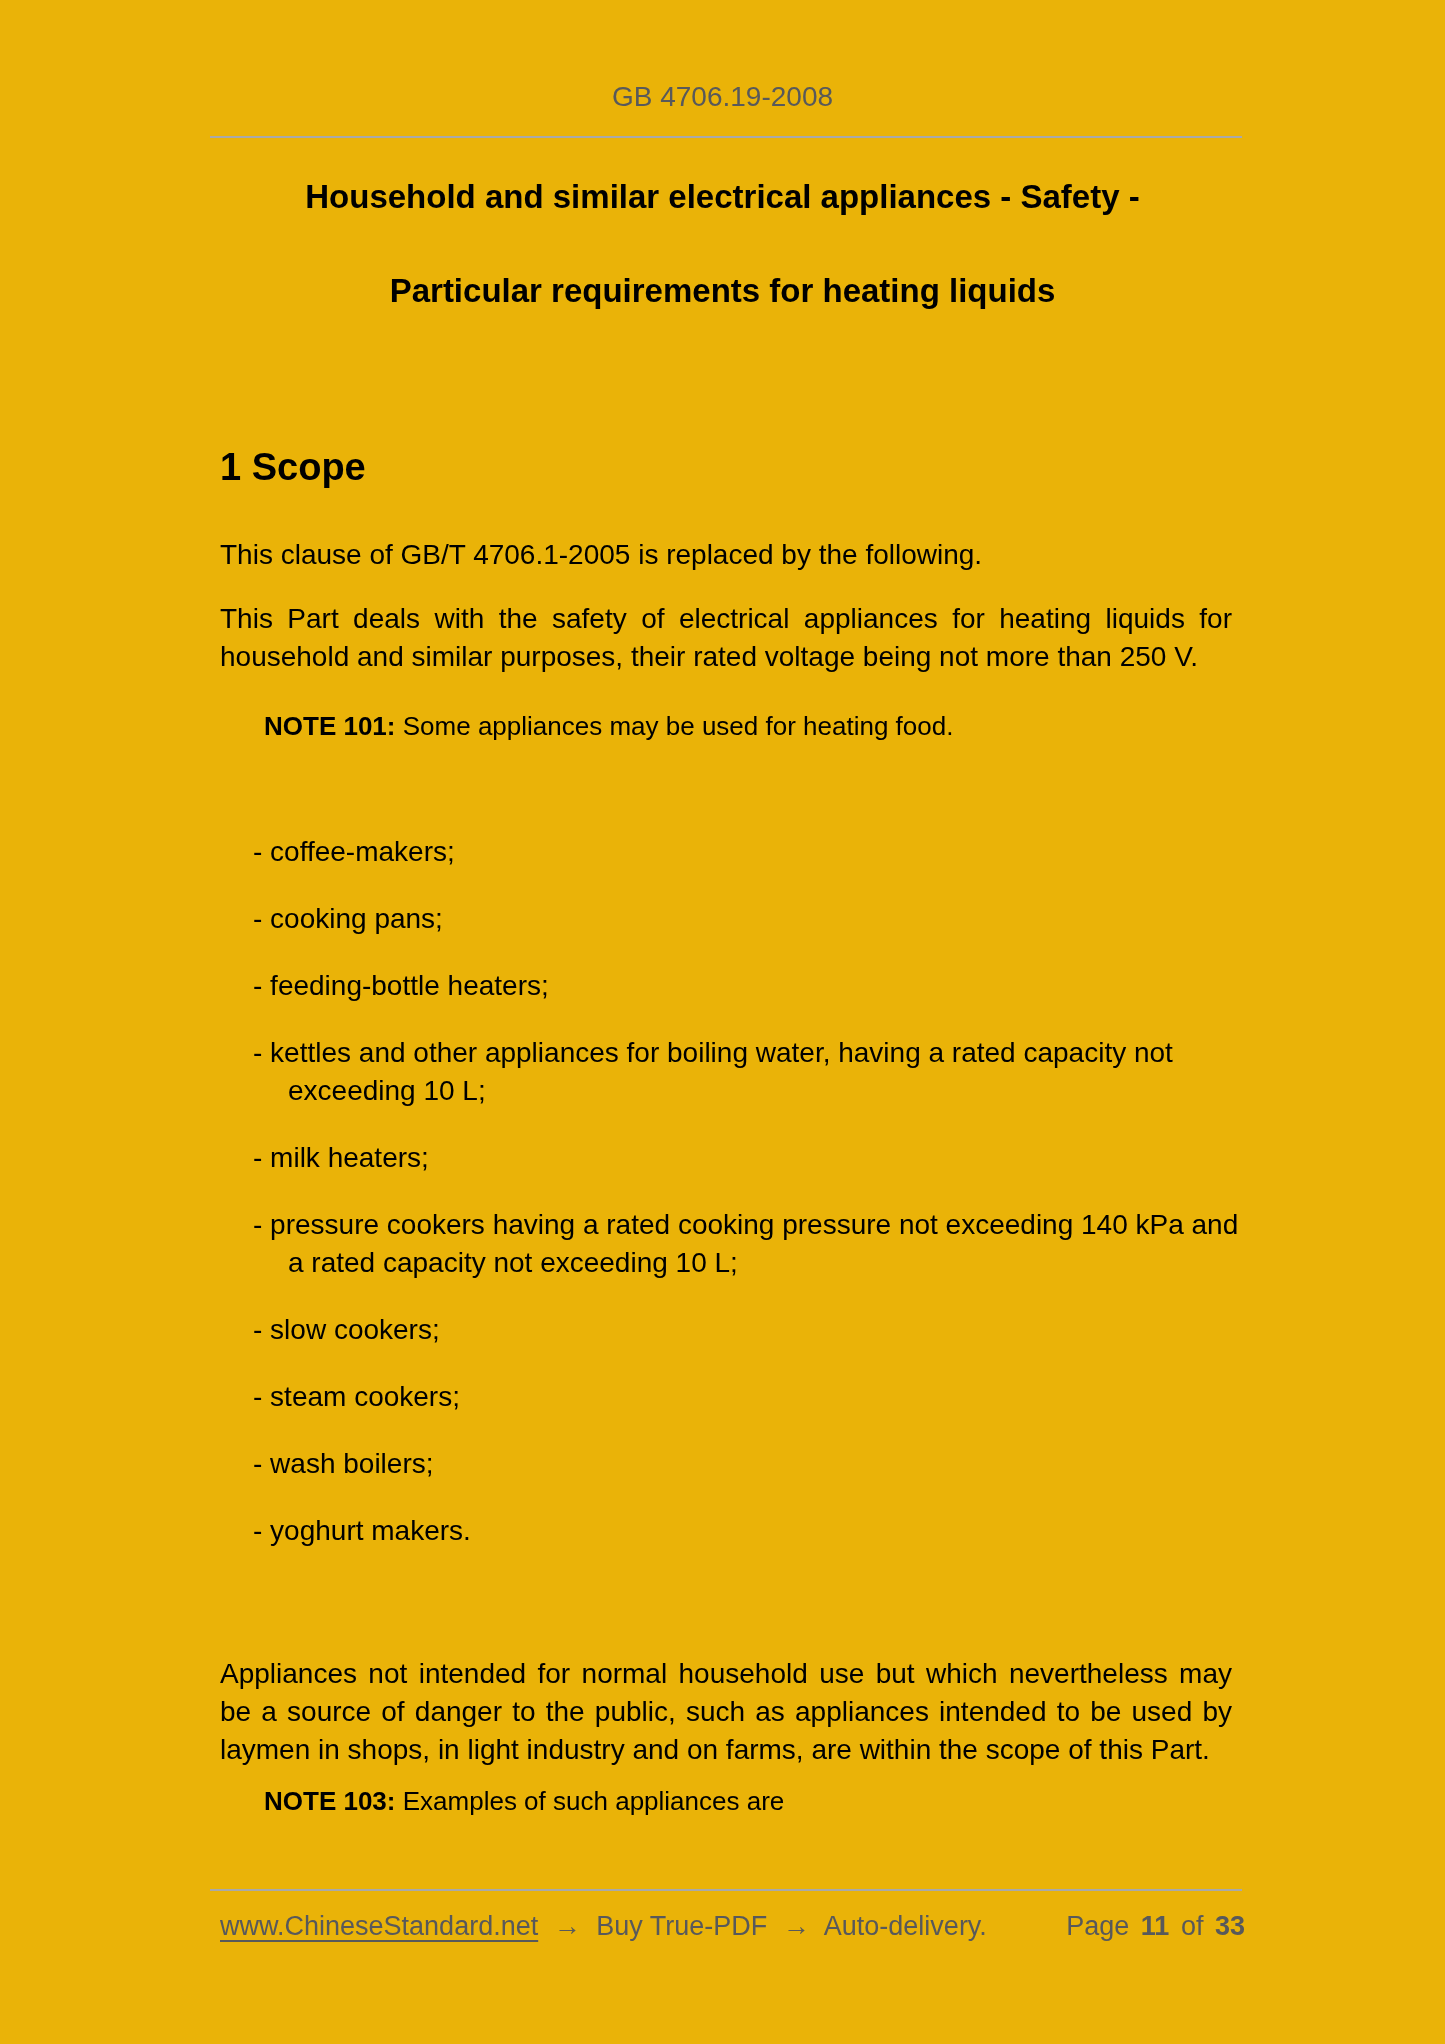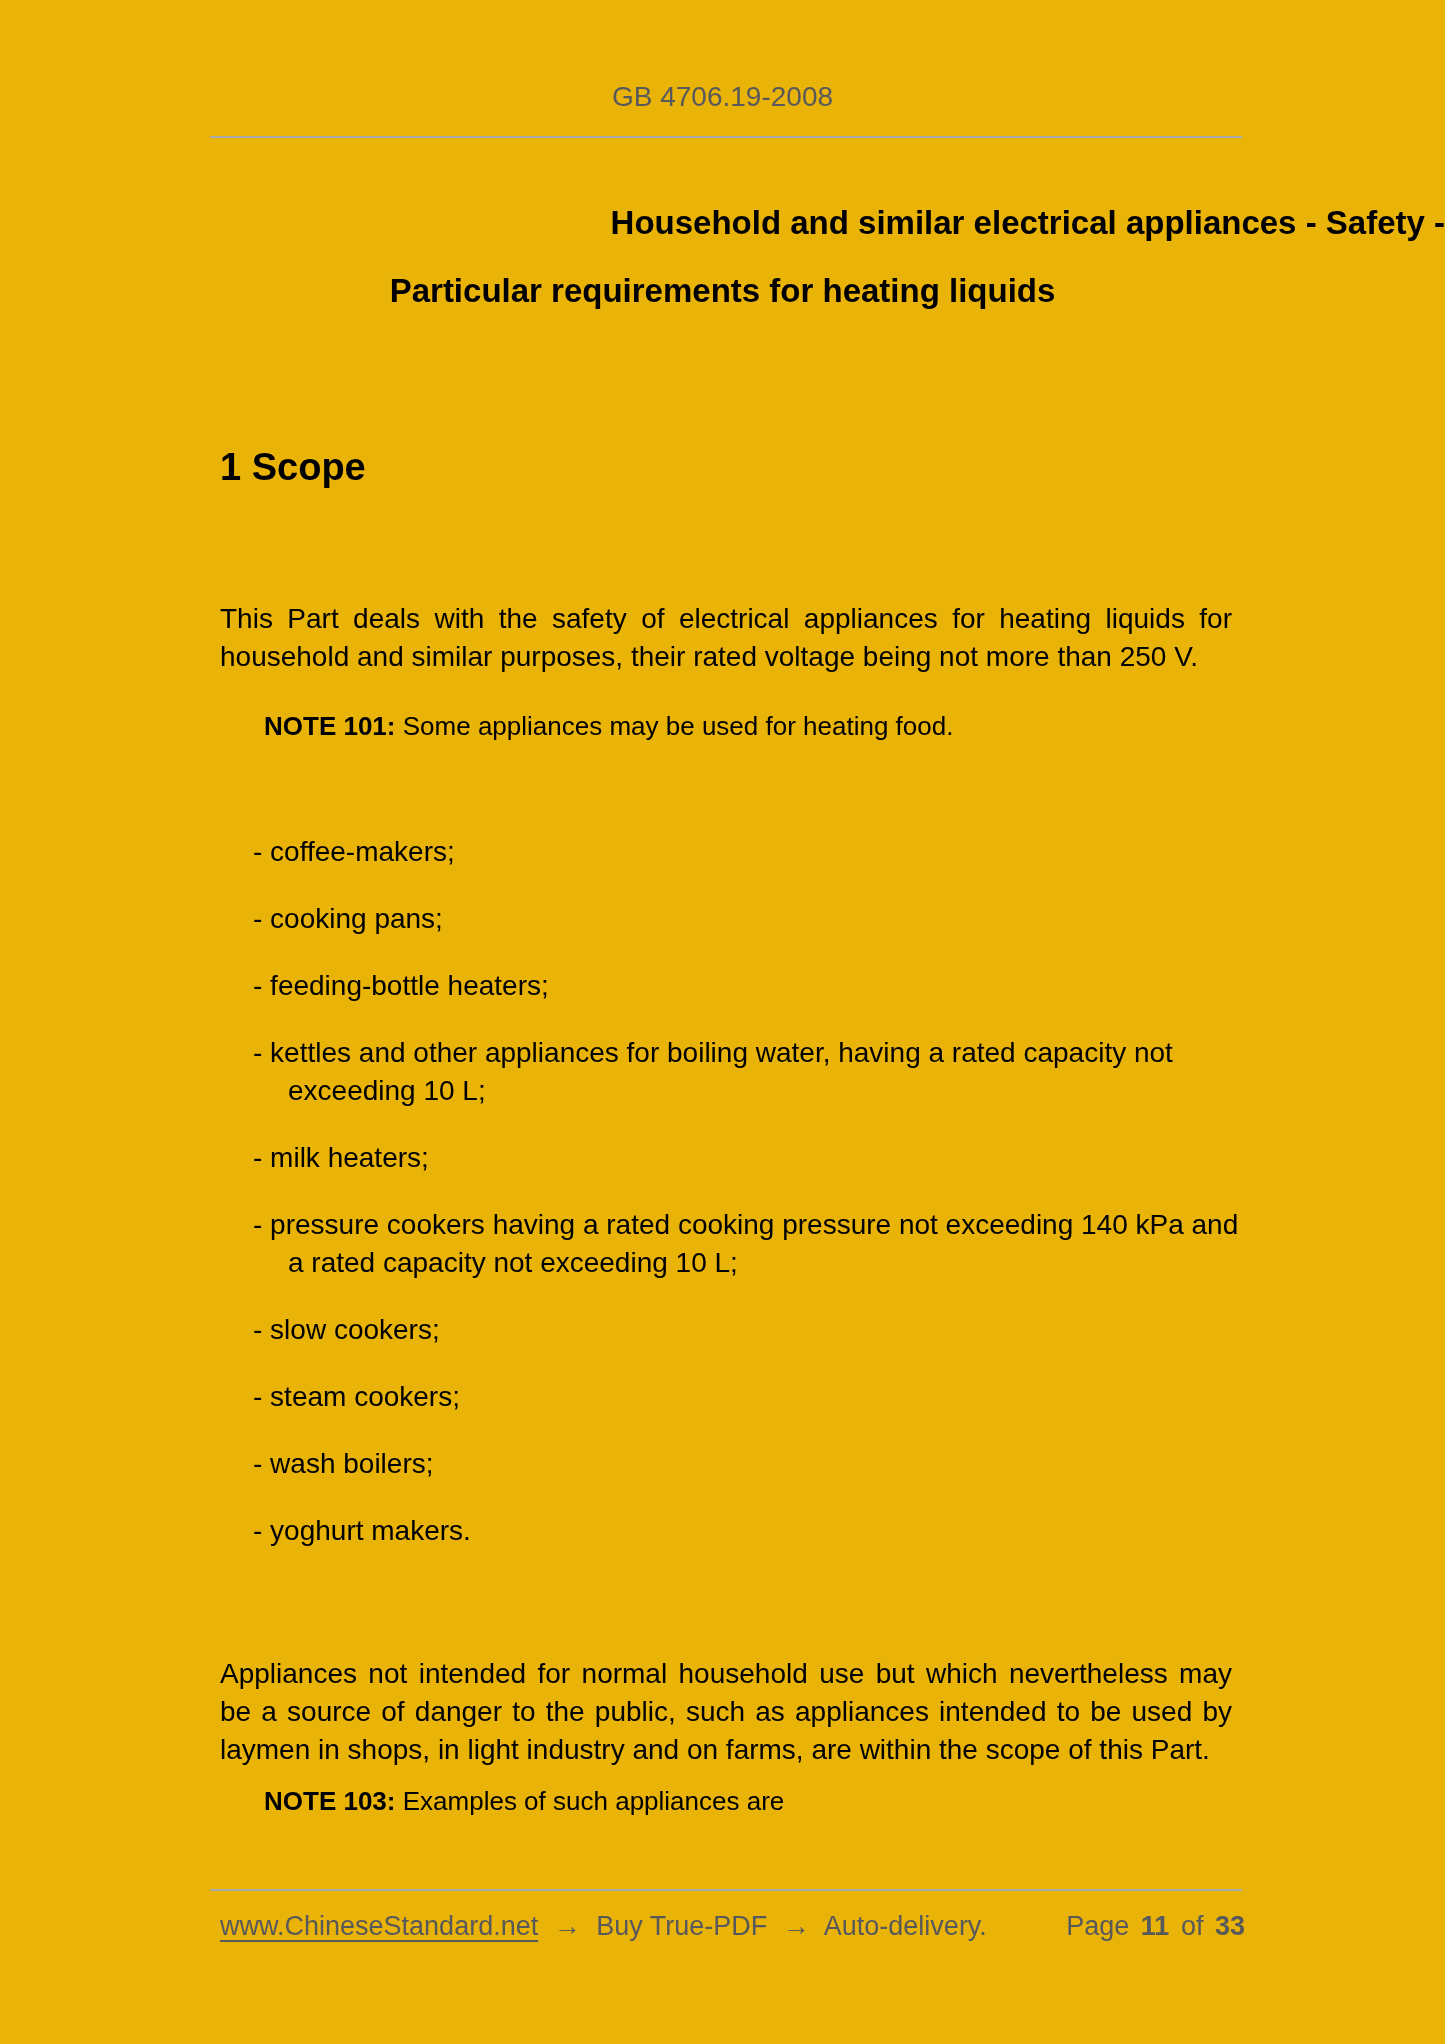--- a/index.html
+++ b/index.html
@@ -29,21 +29,21 @@
   .rule-top { top: 136px; }
   .rule-bottom { top: 1889px; }
 
   .doc-title {
     left: 0; width: 1445px;
     text-align: center;
     font-weight: bold;
     font-size: 33px; line-height: 42px;
     color: #000000;
   }
-  .title-line1 { top: 202px; text-align: right; }
+  .title-line1 { top: 176px; }
   .title-line2 { top: 270px; }
 
   .section-heading {
     top: 444px; left: 220px;
     font-weight: bold;
     font-size: 38px; line-height: 46px;
   }
 
   .para {
     left: 220px; width: 1012px;
@@ -101,20 +101,21 @@
 
   <div class="abs doc-header">GB 4706.19-2008</div>
 
   <div class="abs rule rule-top"></div>
 
   <div class="abs doc-title title-line1">Household and similar electrical appliances - Safety -</div>
   <div class="abs doc-title title-line2">Particular requirements for heating liquids</div>
 
   <div class="abs section-heading">1 Scope</div>
 
+  <div class="abs para p1">This clause of GB/T 4706.1-2005 is replaced by the following.</div>
 
   <div class="abs para p2 justify">This Part deals with the safety of electrical appliances for heating liquids for household and similar purposes, their rated voltage being not more than 250 V.</div>
 
   <div class="abs note note-101">
     <span class="note-label">NOTE 101:</span>
     <span>Some appliances may be used for heating food.</span>
   </div>
 
 
   <ul class="abs appliance-list">

